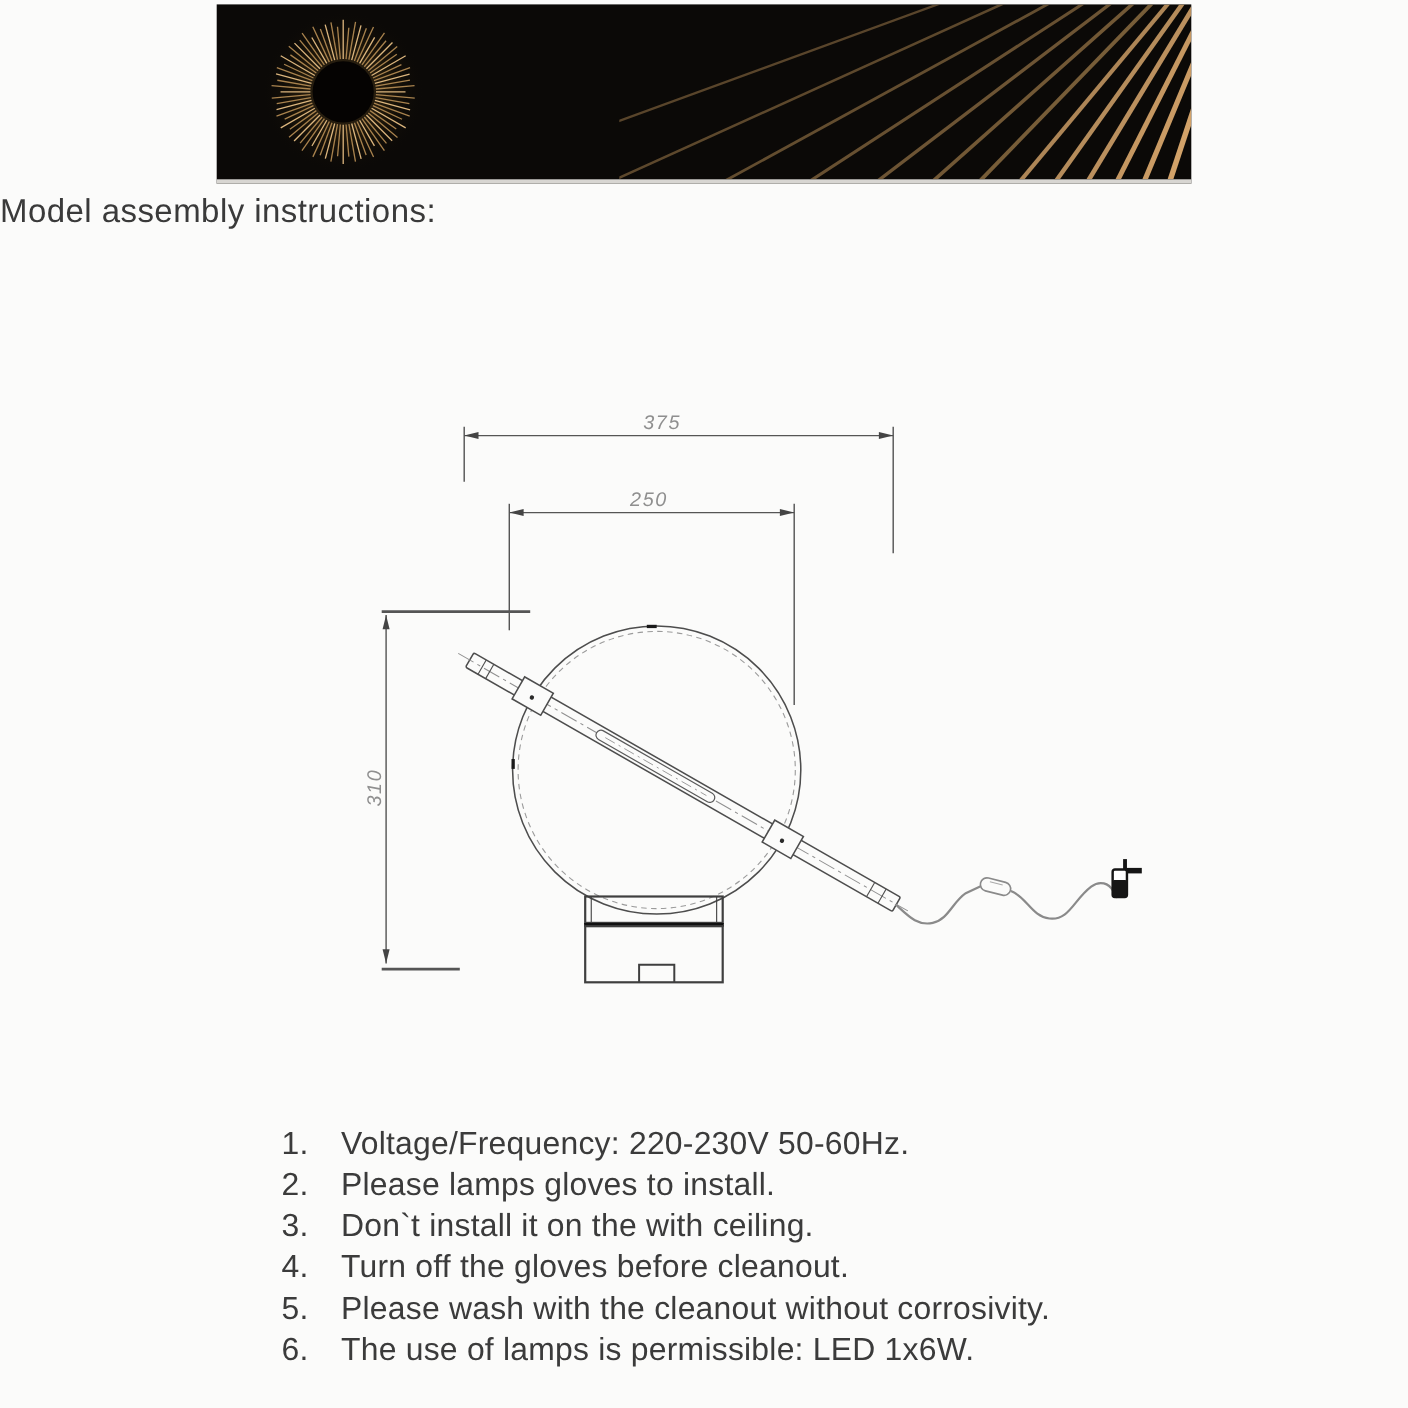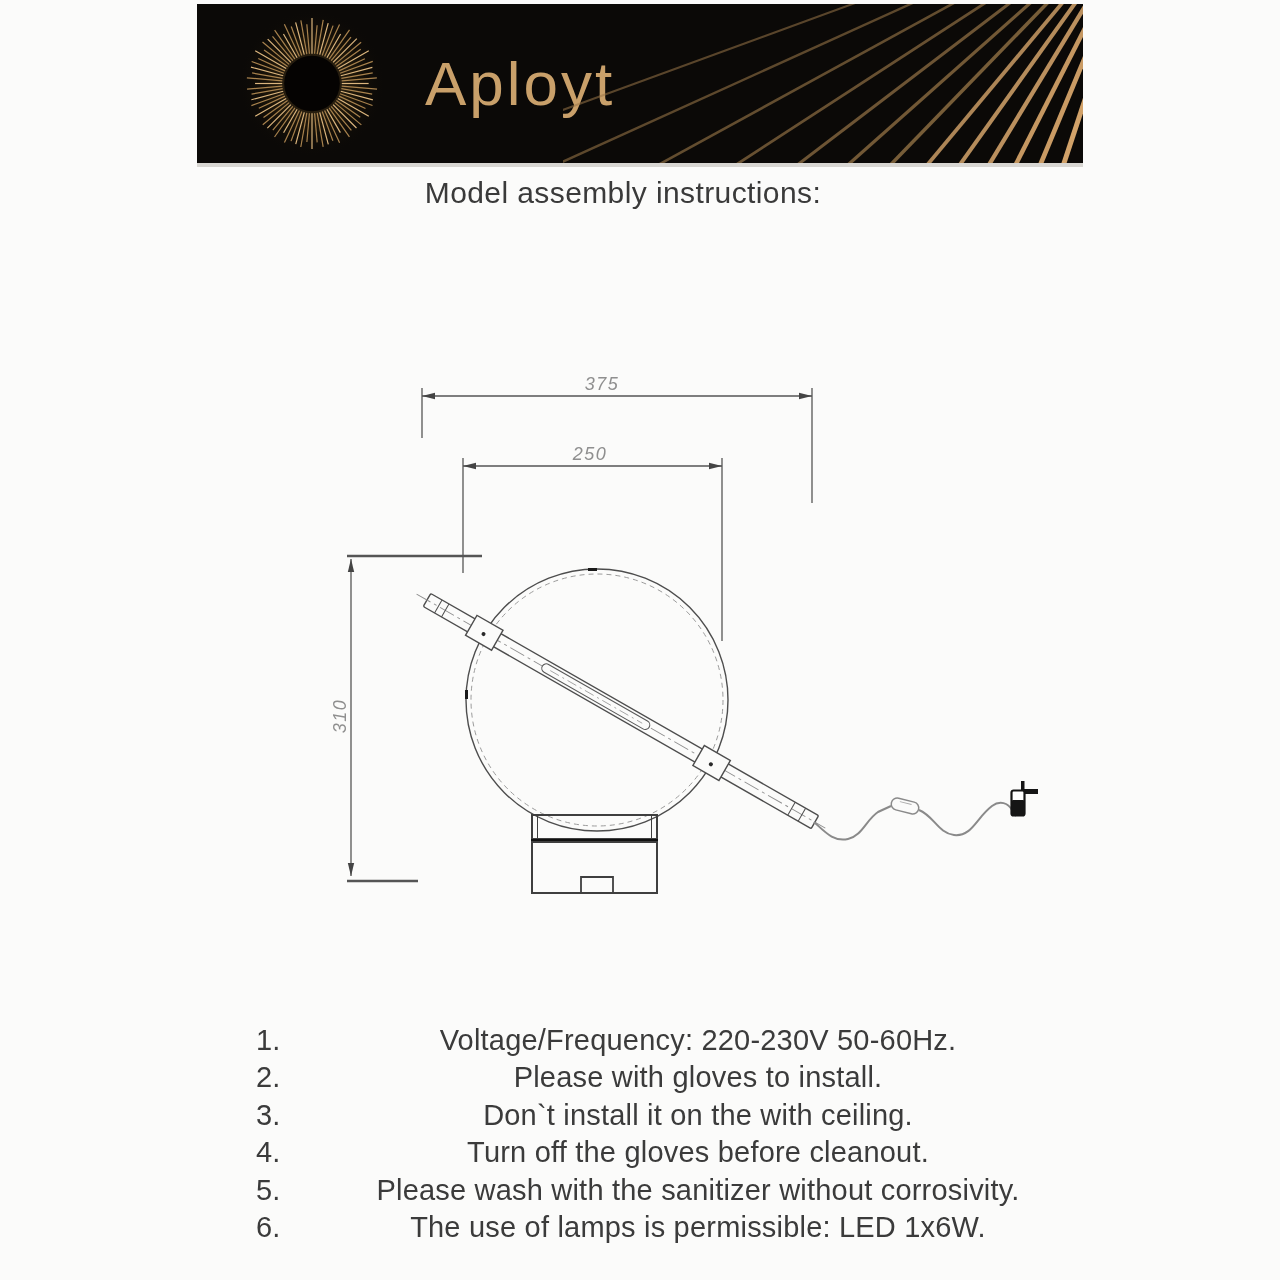--- a/index.html
+++ b/index.html
@@ -18,34 +18,34 @@
   .banner svg{position:absolute; top:0;}
   #burst-svg{left:35px; top:0px; width:160px; height:159px;}
   #fan-svg{right:0; top:0; width:520px; height:159px;}
   .brand{
     position:absolute; left:228px; top:37px;
     font-size:62px; font-weight:300; letter-spacing:3px;
     color:#c9a06a; line-height:86px;
   }
   
   .title-block{
-    position:absolute; left:0; top:174px; width:1246px; text-align:center;
+    position:absolute; left:0; top:174px; width:1246px; 
     line-height:38px; font-size:30px; font-weight:500; color:#3a3a3a;
     letter-spacing:0.4px;
   }
   
   #diagram{position:absolute; left:0; top:0; width:1280px; height:1280px;}
   .dim-label{
     font-size:18px; font-style:italic; fill:#8f8f8f; letter-spacing:1.5px;
   }
   
   .instructions{position:absolute; left:256px; top:1022px; width:830px;}
   .inst-row{display:flex; line-height:37.4px; font-size:29px; color:#3b3b3b; letter-spacing:0.2px;}
   .inst-row .num{width:54px; flex:0 0 54px;}
-  .inst-row .txt{flex:1;text-align:center;}
+  .inst-row .txt{flex:1;}
 </style>
 </head>
 <body>
 
 <div class="page">
 
   <div class="banner">
     <svg id="burst-svg" viewBox="0 0 160 160">
       <defs>
         <radialGradient id="glow" cx="50%" cy="50%" r="50%">
@@ -124,21 +124,20 @@
           <line x1="104.57456132866974" y1="62.792706909468606" x2="129.05968517147045" y2="45.64803862074124" stroke="#a9834e" stroke-width="1.2"></line>
           <line x1="105.98076211353316" y1="65.00000000000001" x2="137.1406029716859" y2="47.009857492639654" stroke="#dcb67e" stroke-width="1.2"></line>
           <line x1="107.1892336110995" y1="67.321452147779" x2="133.23680632621503" y2="55.175269514371415" stroke="#a9834e" stroke-width="1.2"></line>
           <line x1="108.19077862357724" y1="69.73939570022995" x2="141.15783032340627" y2="57.74037016997717" stroke="#a9834e" stroke-width="1.2"></line>
           <line x1="108.97777478867205" y1="72.23542864692438" x2="140.76505973133342" y2="63.71805131696028" stroke="#dcb67e" stroke-width="1.2"></line>
           <line x1="109.54423259036625" y1="74.79055466999209" x2="141.09326636168475" y2="69.2276088008261" stroke="#a9834e" stroke-width="1.2"></line>
           <line x1="109.88584094275237" y1="77.38532771757025" x2="145.2562760677632" y2="74.29081562015264" stroke="#a9834e" stroke-width="1.2"></line>
         </g>
       <circle cx="80" cy="80" r="28" fill="#050302"></circle>
     </svg>
-    <div class="brand">Aployt</div>
     <svg id="fan-svg" viewBox="0 0 520 159">
       <g id="fan">
           <line x1="590" y1="-110" x2="360.1741991803156" y2="811.7809399621966" stroke="#d9a76c" stroke-width="5.20" stroke-opacity="1.00"></line>
           <line x1="590" y1="-110" x2="291.70716683096526" y2="791.9542037598087" stroke="#d9a76c" stroke-width="4.96" stroke-opacity="0.97"></line>
           <line x1="590" y1="-110" x2="224.91944347318662" y2="767.049706257332" stroke="#d9a76c" stroke-width="4.72" stroke-opacity="0.93"></line>
           <line x1="590" y1="-110" x2="160.18702615380636" y2="737.2076531249534" stroke="#d9a76c" stroke-width="4.48" stroke-opacity="0.90"></line>
           <line x1="590" y1="-110" x2="97.87434109552646" y2="702.5960471524813" stroke="#d9a76c" stroke-width="4.25" stroke-opacity="0.86"></line>
           <line x1="590" y1="-110" x2="38.33219207460718" y2="663.4097424385033" stroke="#d9a76c" stroke-width="4.01" stroke-opacity="0.83"></line>
           <line x1="590" y1="-110" x2="-18.104214510707834" y2="619.8693474138471" stroke="#d9a76c" stroke-width="3.77" stroke-opacity="0.79"></line>
           <line x1="590" y1="-110" x2="-71.11715676269864" y2="572.2199828750294" stroke="#9a7748" stroke-width="3.53" stroke-opacity="0.76"></line>
@@ -230,33 +229,33 @@
     </g>
   </svg>
 
   <div class="instructions">
     <div class="inst-row">
       <span class="num">1.</span>
       <span class="txt">Voltage/Frequency: 220-230V 50-60Hz.</span>
     </div>
     <div class="inst-row">
       <span class="num">2.</span>
-      <span class="txt">Please with gloves to install.</span>
+      <span class="txt">Please lamps gloves to install.</span>
     </div>
     <div class="inst-row">
       <span class="num">3.</span>
       <span class="txt">Don`t install it on the with ceiling.</span>
     </div>
     <div class="inst-row">
       <span class="num">4.</span>
       <span class="txt">Turn off the gloves before cleanout.</span>
     </div>
     <div class="inst-row">
       <span class="num">5.</span>
-      <span class="txt">Please wash with the sanitizer without corrosivity.</span>
+      <span class="txt">Please wash with the cleanout without corrosivity.</span>
     </div>
     <div class="inst-row">
       <span class="num">6.</span>
       <span class="txt">The use of lamps is permissible: LED 1x6W.</span>
     </div>
   </div>
 
 </div>
 
 </body></html>

